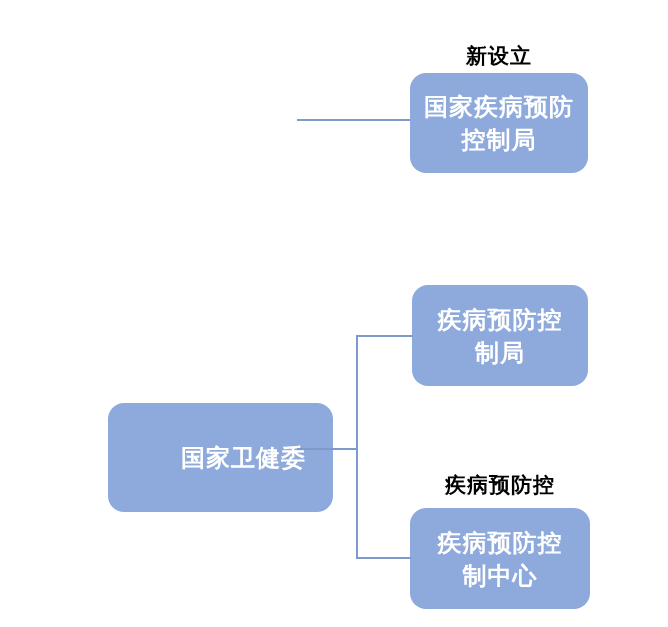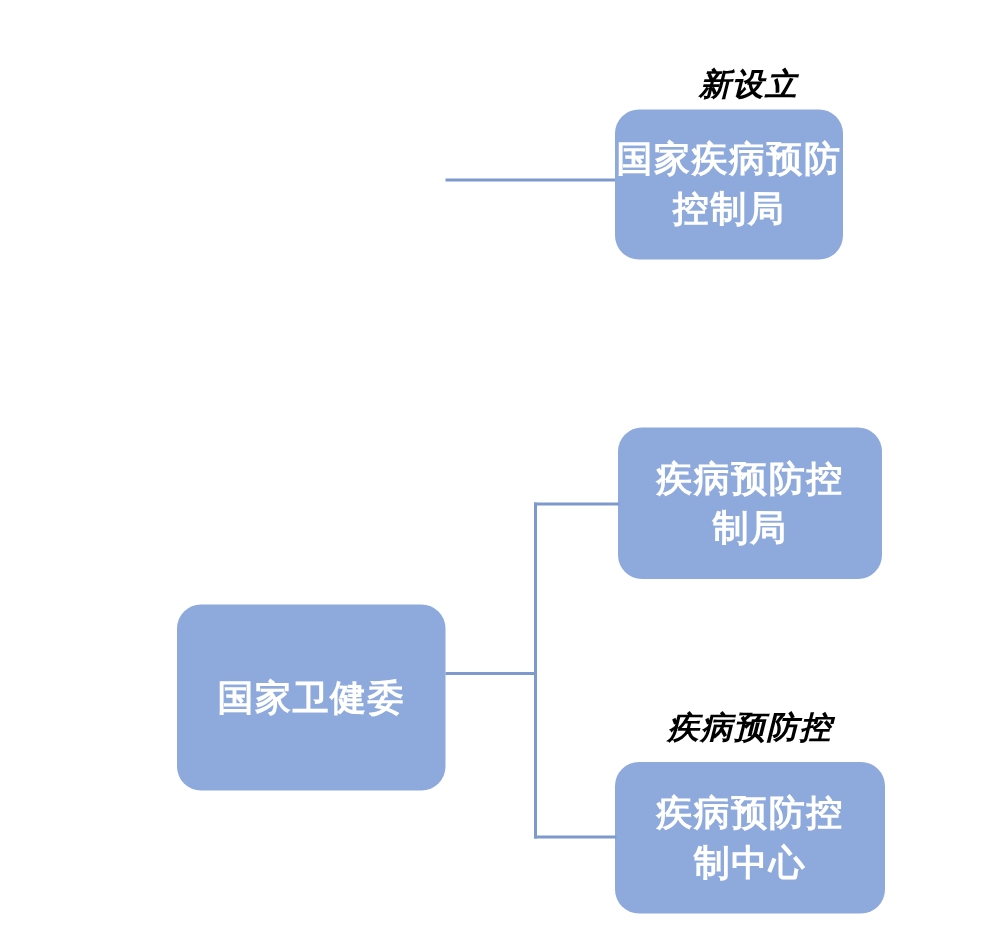--- a/index.html
+++ b/index.html
@@ -31,45 +31,44 @@
     white-space: pre-line;
   }
   .annotation {
     position: absolute;
     color: var(--label-text, #000000);
     font-size: 21px;
     font-weight: bold;
     letter-spacing: 1px;
     text-align: center;
     white-space: nowrap;
-    font-style: italic;
   }
   .connector {
     position: absolute;
     background: var(--connector, #7E9ACD);
   }
 </style>
 </head>
 <body>
 
 <div class="canvas">
 
 
   <div class="annotation" style="left:410px; top:42px; width:178px;">新设立</div>
 
-  <div class="node" style="left:410px; top:73px; width:152px; height:100px;">国家疾病预防
+  <div class="node" style="left:410px; top:73px; width:178px; height:100px;">国家疾病预防
 控制局</div>
 
   <div class="connector" style="left:297px; top:119px; width:113px; height:2px;"></div>
 
 
   <div class="node" style="left:412px; top:285px; width:176px; height:101px;">疾病预防控
 制局</div>
 
-  <div class="node" style="left:118px; top:403px; width:179px; height:124px;">国家卫健委</div>
+  <div class="node" style="left:108px; top:403px; width:179px; height:109px;padding-left:46px;">国家卫健委</div>
 
   <div class="annotation" style="left:410px; top:471px; width:180px;">疾病预防控</div>
 
   <div class="node" style="left:410px; top:508px; width:180px; height:101px;">疾病预防控
 制中心</div>
 
   <div class="connector" style="left:297px; top:448px; width:60px; height:1.5px;"></div>
   <div class="connector" style="left:356px; top:335px; width:1.5px; height:224px;"></div>
   <div class="connector" style="left:356px; top:335px; width:57px; height:1.5px;"></div>
   <div class="connector" style="left:356px; top:557px; width:55px; height:1.5px;"></div>

